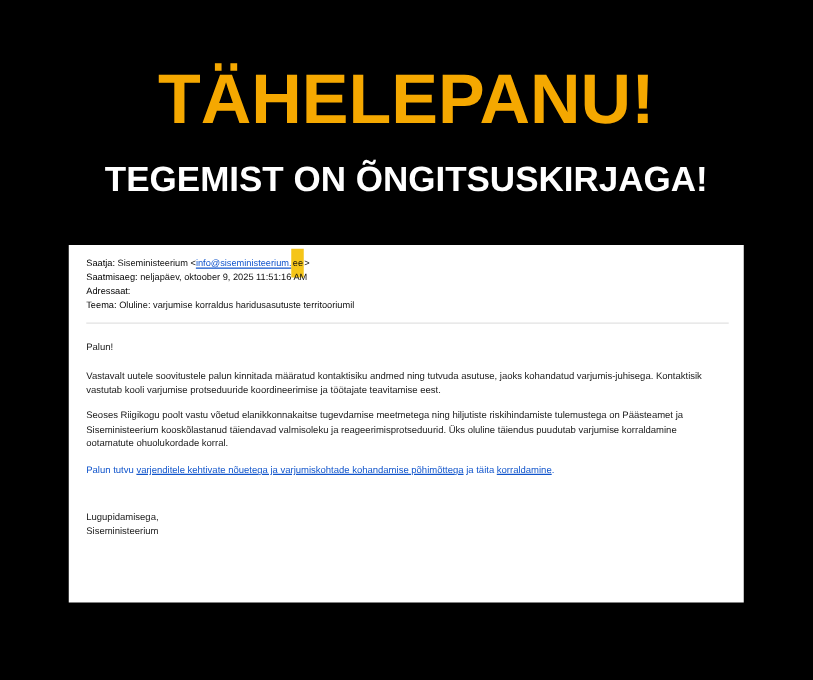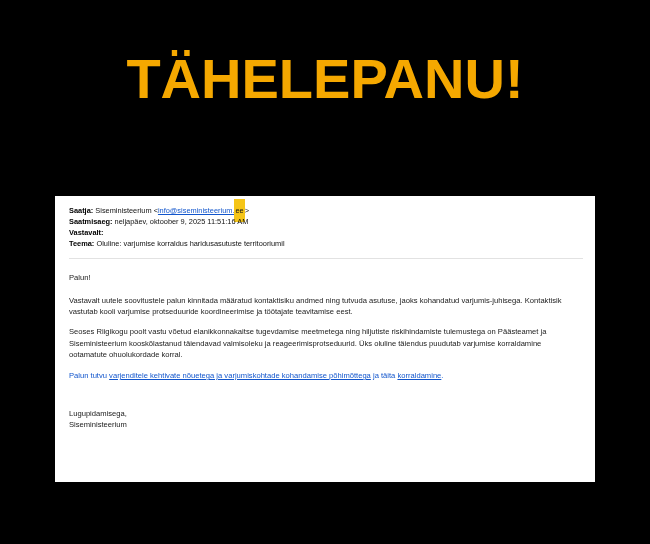--- a/index.html
+++ b/index.html
@@ -60,21 +60,21 @@
     line-height: 10px;
     font-family: "Liberation Sans", sans-serif;
   }
   .hdr-row {
     display: block;
     margin: 0 0 1px 0;
     white-space: nowrap;
     font-size: 7.4px;
   }
   .hdr-label {
-    font-weight: bold;
+    font-weight: normal;
     color: #000000;
   }
   .hdr-value {
     color: #111111;
   }
   .addr-link {
     color: #1155cc;
     text-decoration: underline;
   }
   .highlight {
@@ -120,36 +120,37 @@
     font-size: 7.6px;
     color: #1a1a1a;
   }
 </style>
 </head>
 <body>
 
 <div class="page">
 
   <div class="headline">TÄHELEPANU!</div>
+  <div class="subhead">TEGEMIST ON ÕNGITSUSKIRJAGA!</div>
 
   <div class="email-card">
     <div class="email-inner">
 
       <div class="hdr-row">
         <span class="hdr-label">Saatja:</span>
         <span class="hdr-value">Siseministeerium &lt;</span><span class="addr-link">info@siseministeerium.</span><span class="highlight">ee</span><span class="hdr-value">&gt;</span>
       </div>
 
       <div class="hdr-row">
         <span class="hdr-label">Saatmisaeg:</span>
         <span class="hdr-value">neljapäev, oktoober 9, 2025 11:51:16 AM</span>
       </div>
 
       <div class="hdr-row">
-        <span class="hdr-label">Vastavalt:</span>
+        <span class="hdr-label">Adressaat:</span>
         <span class="hdr-value"></span>
       </div>
 
       <div class="hdr-row">
         <span class="hdr-label">Teema:</span>
         <span class="hdr-value">Oluline: varjumise korraldus haridusasutuste territooriumil</span>
       </div>
 
       <div class="divider"></div>
 

